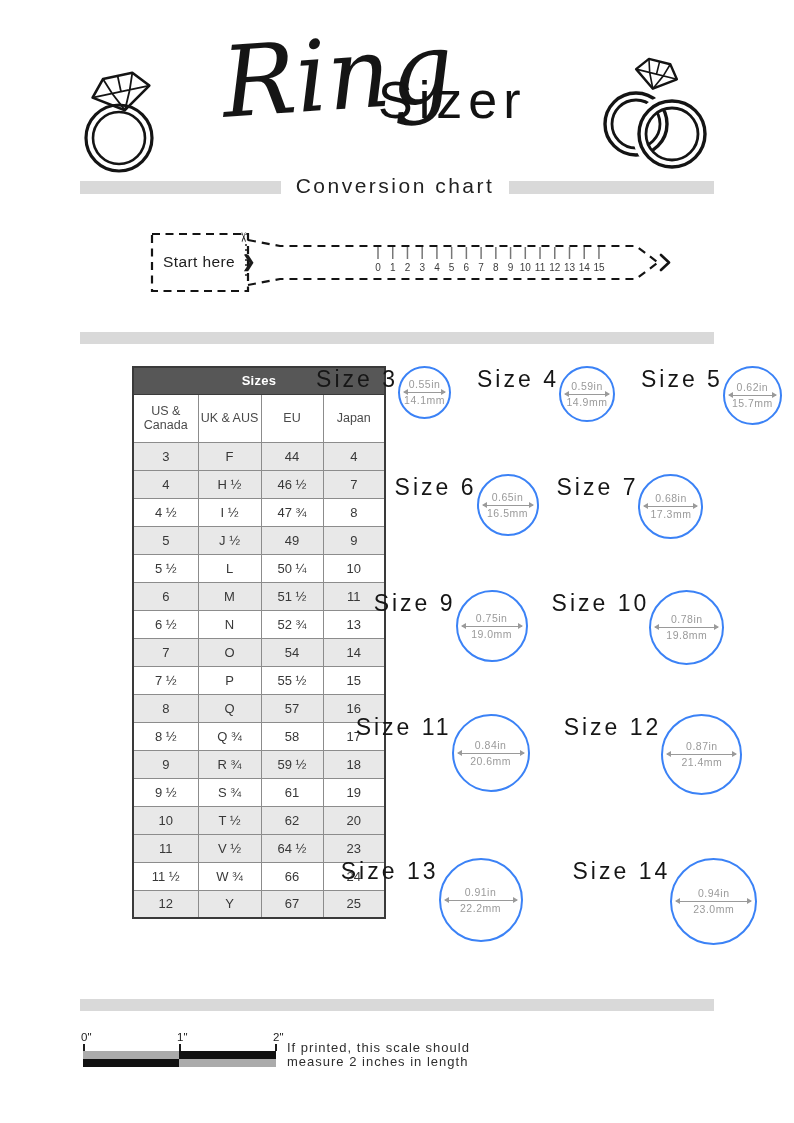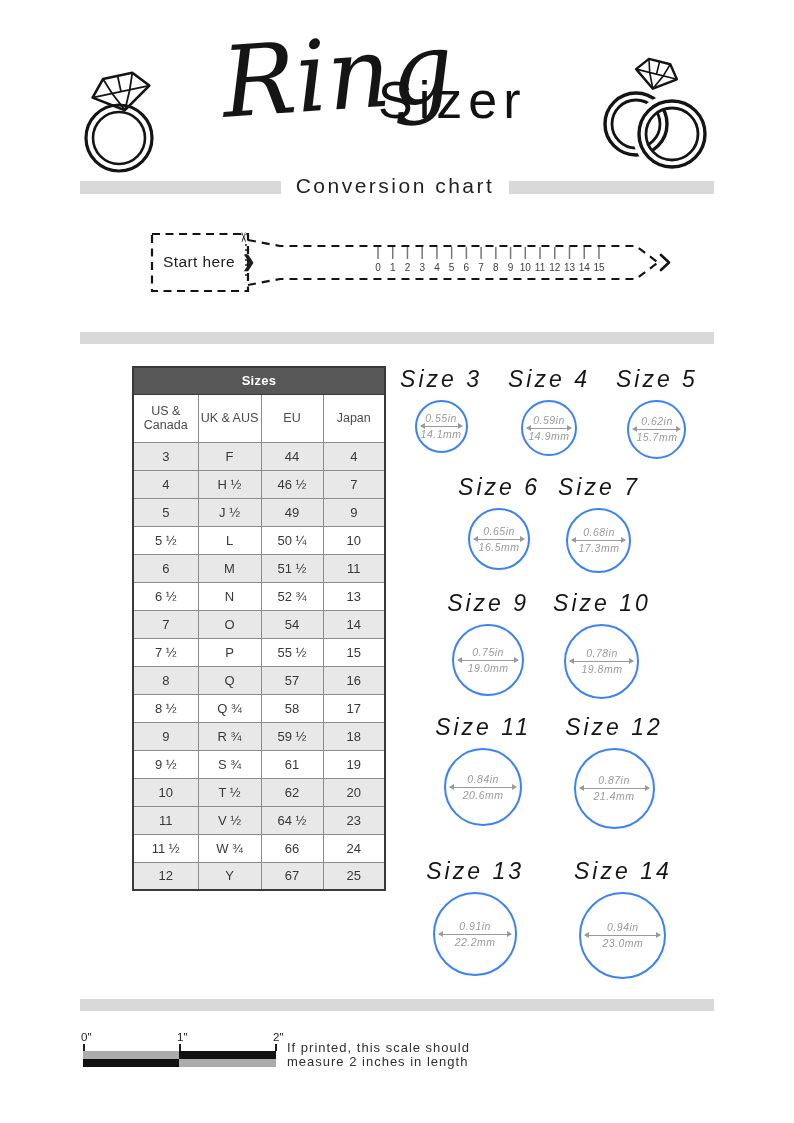--- a/index.html
+++ b/index.html
@@ -39,21 +39,21 @@
   #conversion-table .title-row th{background:var(--table-head);color:#fff;font-weight:bold;
         height:27px;font-size:13px;letter-spacing:.3px;border-color:#3a3a3a;}
   #conversion-table .col-head th{height:48px;font-weight:normal;font-size:12.5px;color:#4a4a4a;background:#fff;}
   #conversion-table td{height:28px;}
   #conversion-table tr.odd td{background:var(--row-alt);}
   
   #sizes-panel{position:absolute;left:358px;top:360px;width:382px;height:640px;}
   .size-row{position:absolute;left:0;width:100%;display:flex;justify-content:center;align-items:flex-start;}
   .row-0{top:6px;gap:26px;}  .row-1{top:114px;gap:18px;}  .row-2{top:230px;gap:24px;}
   .row-3{top:354px;gap:34px;}  .row-4{top:498px;gap:50px;}
-  .size-group{display:flex;flex-direction:column;align-items:center;font-style:italic;}
+  .size-group{display:flex;}
   .size-title{font-size:23px;letter-spacing:3px;color:#161616;margin-bottom:7px;white-space:nowrap;}
   .ring-circle{border:2px solid #3b82f6;border-radius:50%;display:flex;align-items:center;justify-content:center;}
   .measure{width:100%;padding:0 2px;text-align:center;color:var(--measure);
         font-size:10.5px;letter-spacing:.5px;line-height:1.2;}
   .measure .in,.measure .mm{display:block;}
   .measure .line{display:block;position:relative;border-top:1.3px solid #9a9a9a;margin:1px 2px;height:0;}
   .measure .line::before,.measure .line::after{content:"";position:absolute;top:-4px;width:0;height:0;
         border-top:3px solid transparent;border-bottom:3px solid transparent;}
   .measure .line::before{left:-1px;border-right:5px solid #9a9a9a;}
   .measure .line::after{right:-1px;border-left:5px solid #9a9a9a;}
@@ -179,20 +179,26 @@
           <td>F</td>
           <td>44</td>
           <td>4</td>
         </tr>
         <tr class="odd">
           <td>4</td>
           <td>H ½</td>
           <td>46 ½</td>
           <td>7</td>
         </tr>
+        <tr class="even">
+          <td>4 ½</td>
+          <td>I ½</td>
+          <td>47 ¾</td>
+          <td>8</td>
+        </tr>
         <tr class="odd">
           <td>5</td>
           <td>J ½</td>
           <td>49</td>
           <td>9</td>
         </tr>
         <tr class="even">
           <td>5 ½</td>
           <td>L</td>
           <td>50 ¼</td>

